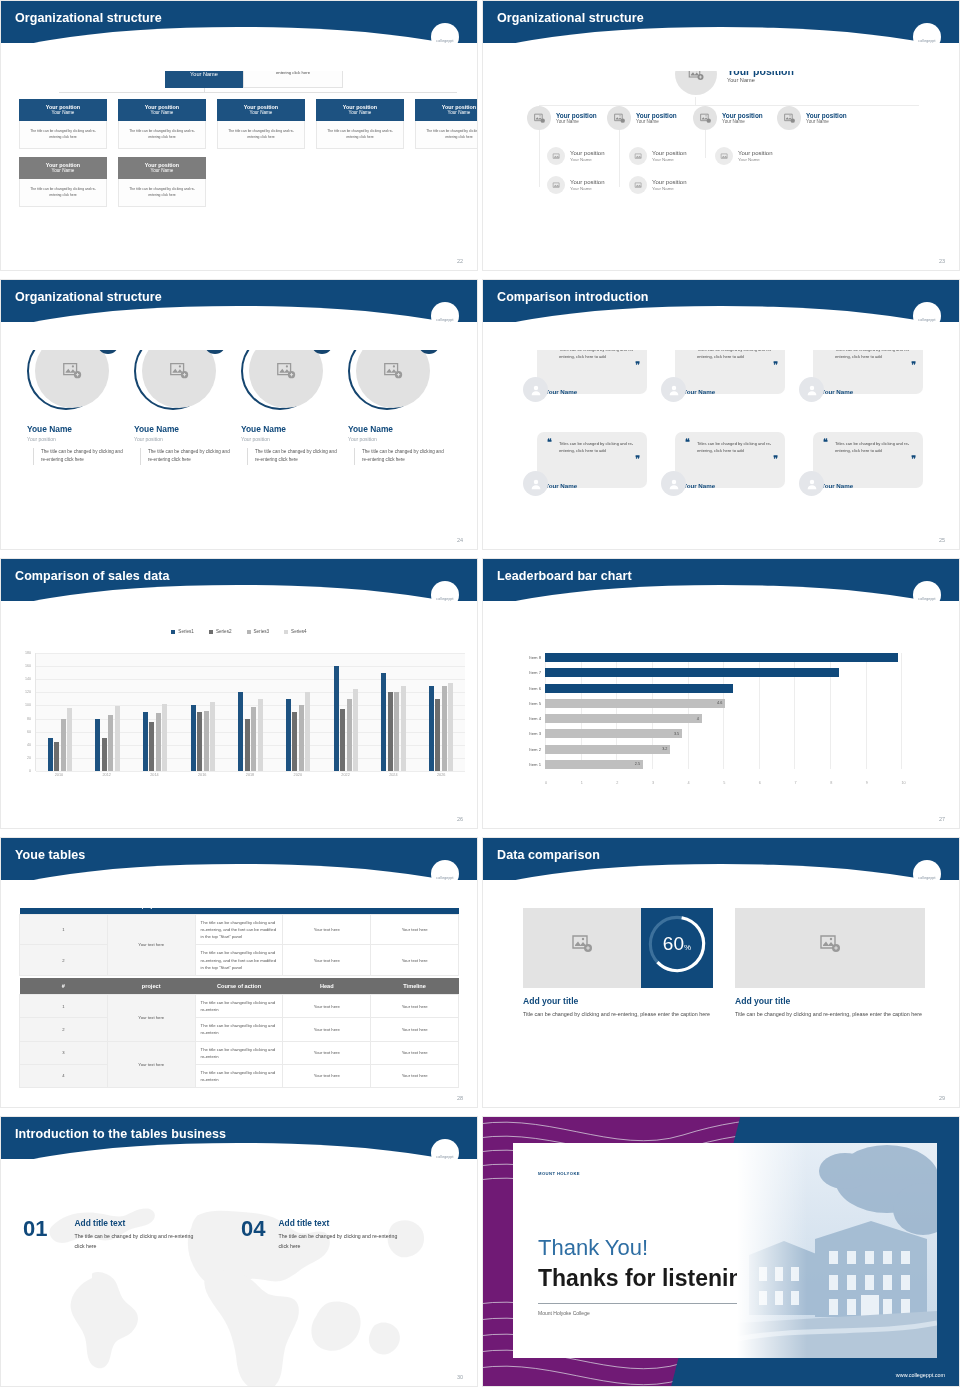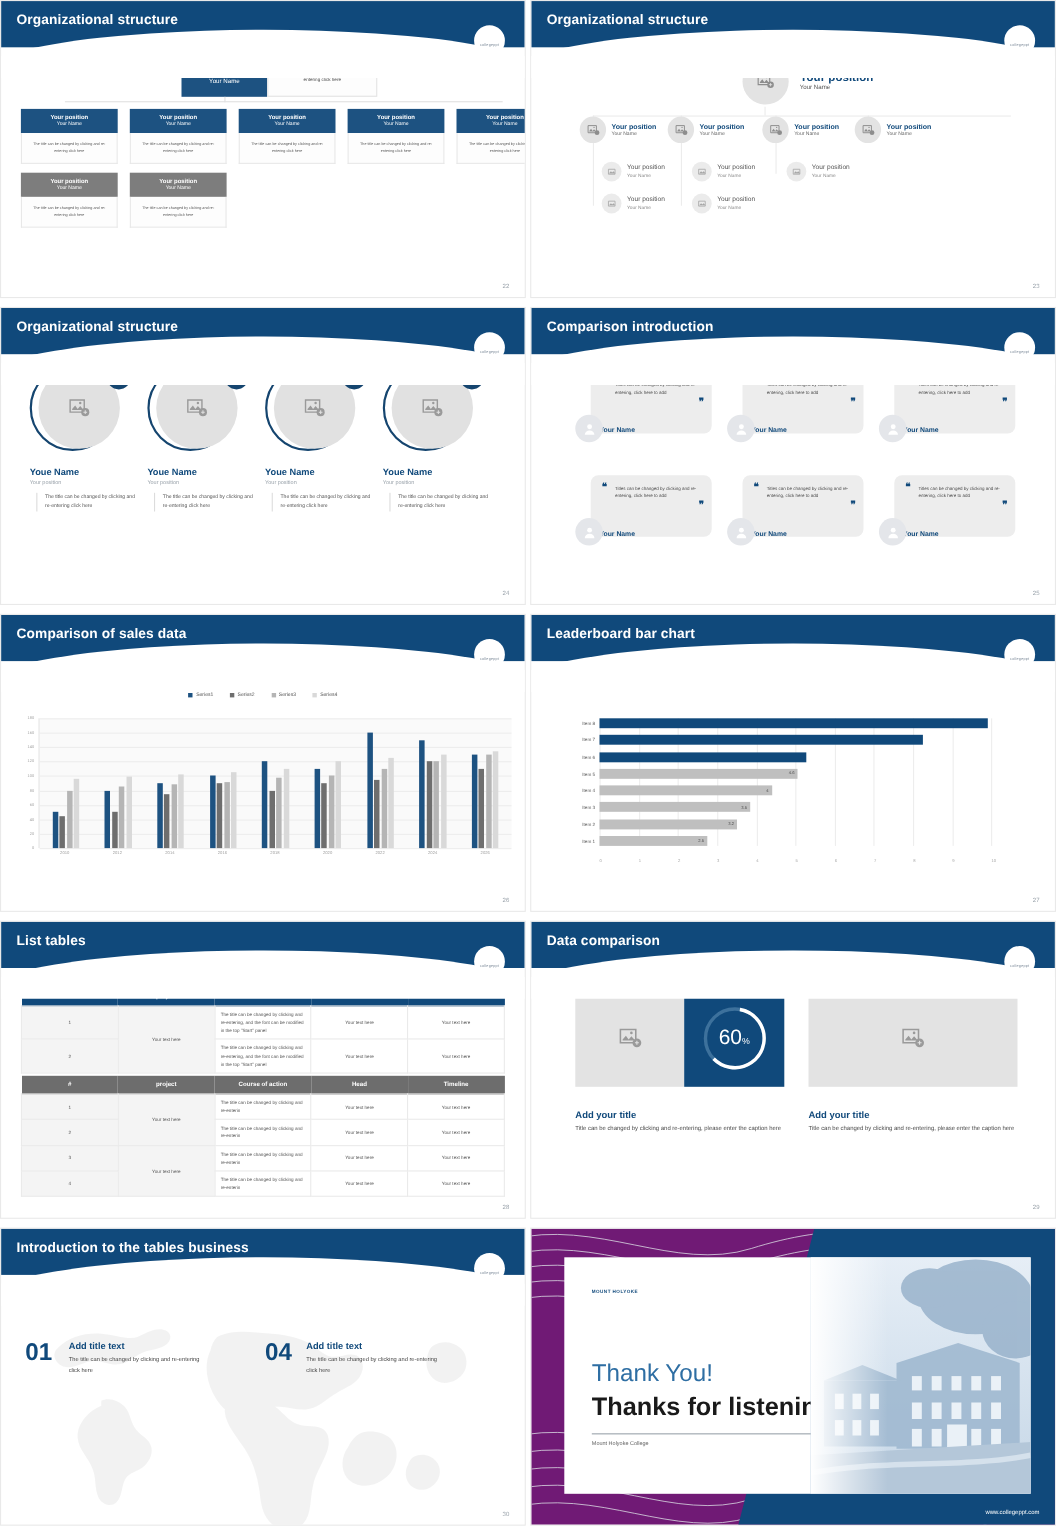--- a/index.html
+++ b/index.html
@@ -206,27 +206,27 @@
   }
   td.idx { text-align: center; background: #f4f4f4; width: 22px; }
   td.proj { text-align: center; background: #f4f4f4; width: 44px; }
   td.head, td.tl { text-align: center; width: 62px; }
 
   
   .dc { position: absolute; top: 16px; width: 190px; }
   .dc-media { display: flex; height: 88px; }
   .dc-img { flex: 1; background: #e3e3e3; display: flex; align-items: center; justify-content: center; }
   .dc-donut {
-    width: 91px; background: #10497b; position: relative;
+    width: 72px; background: #10497b; position: relative;
     display: flex; align-items: center; justify-content: center;
   }
   .dc-ring { position: absolute; left: 50%; top: 50%; width: 62px; height: 62px; transform: translate(-50%,-50%); }
   .dc-pct { position: relative; color: #fff; font-size: 19px; font-weight: normal; z-index: 2; }
   .dc-pct sup { font-size: 8px; vertical-align: baseline; }
-  .dc-title { margin-top: 20px; font-size: 8.6px; font-weight: bold; color: #10497b; }
+  .dc-title { margin-top: 8px; font-size: 8.6px; font-weight: bold; color: #10497b; }
   .dc-cap { margin-top: 4px; font-size: 5.4px; color: #4b4b4b; line-height: 1.75; }
 
   
   .wm { position: absolute; left: 0; top: 0; width: 100%; height: 100%; opacity: .5; }
   .gb { position: absolute; }
   .gb-num { font-size: 22px; font-weight: bold; color: #10497b; line-height: 1; }
   .gb-ttl { font-size: 8.4px; font-weight: bold; color: #10497b; }
   .gb-txt { font-size: 5.2px; color: #444; line-height: 1.9; margin-top: 4px; width: 128px; }
 
   
@@ -905,21 +905,21 @@
             <div class="t">10</div>
           </div>
       </div>
     </div>
     <div class="pgnum">27</div>
   </div>
 
   <div class="slide">
     <div class="hdr"></div>
     <div class="hdr-curve"></div>
-    <div class="hdr-title">List tables</div>
+    <div class="hdr-title">Youe tables</div>
     <div class="logo-badge">
         <span>collegeppt</span>
       </div>
 
     <div class="body">
       <div class="tbl" style="top:14px;">
         <table>
           <thead class="blue">
             <tr>
               <th>#</th>
@@ -1058,21 +1058,21 @@
           <path d="M62 96c8-4 18 0 24 6 6 7 6 17 12 24 5 6 13 9 15 17 2 8-3 16-9 21-5 4-13 5-17 11-5 8-3 19-10 25-6 5-15 1-18-6-4-9-2-20-6-29-4-11-14-19-15-31-1-14 10-27 24-33 0 0 0-5 0-5z" transform="translate(36,24) scale(0.9)"></path>
           <path d="M198 52c12-6 26-5 39-4 15 1 31 2 44 9 8 4 14 12 22 13 8 1 16-4 23-1 6 3 7 11 4 17-4 9-14 12-22 17-9 5-16 13-26 15-10 2-20-3-30-2-12 1-22 9-34 8-11-1-19-11-24-21-6-12-8-27-2-39 1-5 3-9 6-12z"></path>
           <path d="M224 108c9-2 18 2 26 7 8 5 13 14 22 17 8 3 17 0 24 5 6 5 5 15 2 22-4 10-10 19-12 29-3 12-1 26-9 35-7 8-20 7-28 1-9-7-11-19-12-30-2-14-6-28-14-40-7-11-17-21-18-34 0-8 10-14 19-12z"></path>
           <path d="M330 140c9-3 20-1 27 5 6 6 7 16 4 24-3 9-11 15-19 18-9 3-19 1-25-6-6-8-5-20 1-28 3-6 7-11 12-13z"></path>
           <path d="M378 162c7-4 16-2 21 4 5 6 4 15-1 20-5 6-14 8-20 4-7-4-9-14-5-21 1-3 3-6 5-7z"></path>
           <path d="M396 60c8-5 18-4 25 2 6 5 7 14 4 21-4 8-13 12-21 11-9-2-15-11-14-20 1-6 2-11 6-14z"></path>
         </g>
       </svg>
 
       <div class="gb" style="left:22px;top:55px;">
-        <div style="display:flex;align-items:flex-start;gap:15px;">
+        <div style="display:flex;align-items:flex-start;gap:27px;">
           <div class="gb-num">01</div>
           <div>
             <div class="gb-ttl">Add title text</div>
             <div class="gb-txt">The title can be changed by clicking and re-entering click here</div>
           </div>
         </div>
       </div>
       <div class="gb" style="left:240px;top:55px;">
         <div style="display:flex;align-items:flex-start;gap:13px;">
           <div class="gb-num">04</div>

